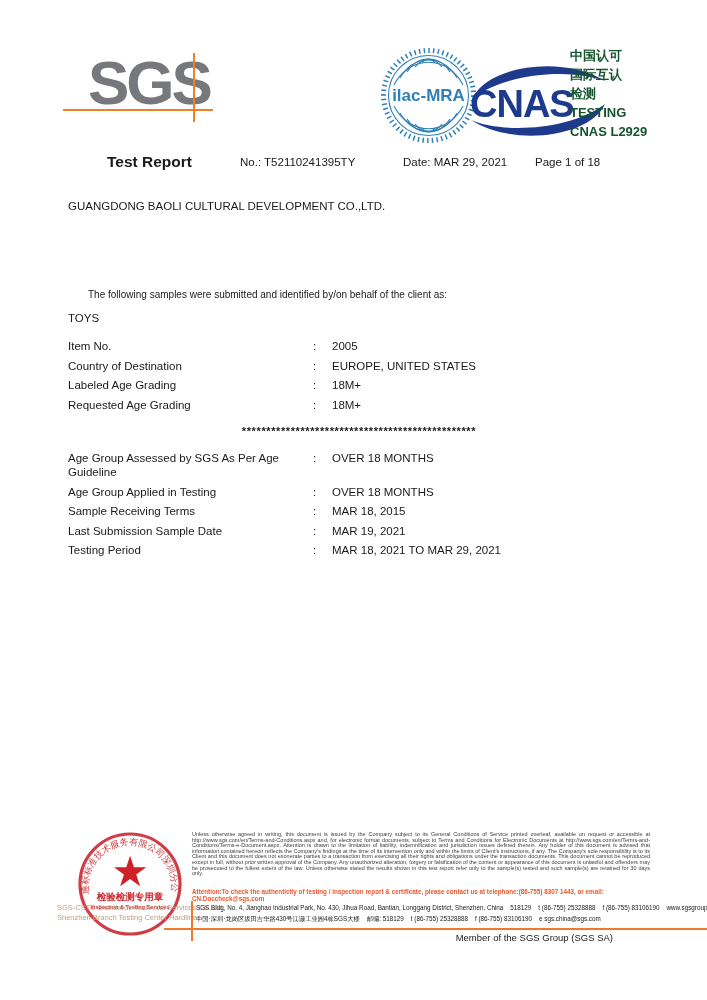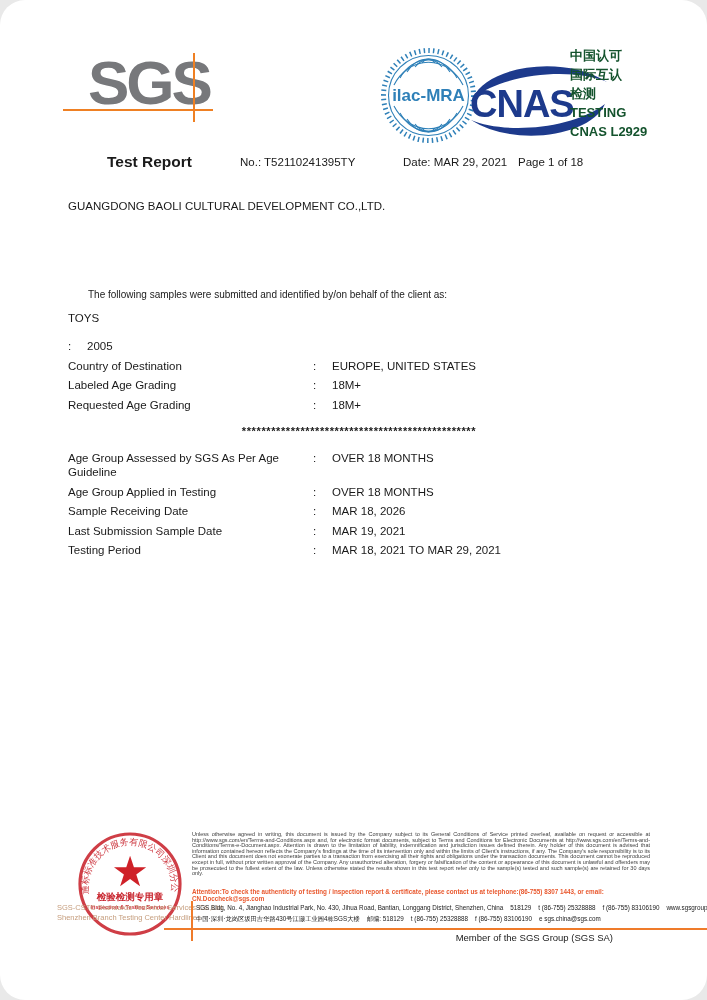--- a/index.html
+++ b/index.html
@@ -1,37 +1,37 @@
 <!DOCTYPE html>
 <html><head>
 <meta charset="utf-8">
 <style>
   html,body{margin:0;padding:0;background:#e9e9e9;}
   .page{
     position:relative;width:707px;height:1000px;margin:0 auto;background:#ffffff;
-    font-family:"Liberation Sans", sans-serif;color:#1a1a1a;overflow:hidden;border-radius:25px;
+    font-family:"Liberation Sans", sans-serif;color:#1a1a1a;overflow:hidden;
   }
   
   .sgs-logo{position:absolute;left:88px;top:52px;width:130px;height:70px;}
   .sgs-logo .sgs-text{
     font-weight:bold;font-size:62px;line-height:62px;color:#77787b;letter-spacing:-3px;
     font-family:"Liberation Sans", sans-serif;
   }
   .sgs-vline{position:absolute;left:193px;top:53px;width:2px;height:69px;background:#ef8023;}
   .sgs-hline{position:absolute;left:63px;top:109px;width:150px;height:2px;background:#ef8023;}
   .ilac-logo{position:absolute;left:380px;top:47px;width:97px;height:97px;}
   .cnas-logo{position:absolute;left:463px;top:62px;width:152px;height:78px;}
   .accred{position:absolute;left:570px;top:46px;width:130px;font-weight:bold;color:#14532d;}
   .accred div{font-size:13px;line-height:19px;white-space:nowrap;}
   
   .title-row{position:absolute;top:153px;left:0;width:707px;height:22px;}
   .title-row .t-title{position:absolute;left:107px;top:0;font-size:15.5px;font-weight:bold;text-align:center;}
   .title-row .t-no{position:absolute;left:240px;top:3px;font-size:11.5px;}
   .title-row .t-date{position:absolute;left:403px;top:3px;font-size:11.5px;}
-  .title-row .t-page{position:absolute;left:518px;top:3px;font-size:11.5px;}
+  .title-row .t-page{position:absolute;left:535px;top:3px;font-size:11.5px;}
   .client-name{position:absolute;left:68px;top:200px;font-size:11.5px;}
   .client-addr{position:absolute;left:68px;top:223px;font-size:11.5px;line-height:15px;}
   .intro-line{position:absolute;left:68px;top:289px;font-size:10px;margin-left:20px;}
   .sample-type{position:absolute;left:68px;top:312px;font-size:11.5px;}
   .fields{position:absolute;left:68px;width:560px;font-size:11.5px;}
   .fields-1{top:339px;}
   .fields-2{top:451px;}
   .frow{display:flex;align-items:flex-start;margin-bottom:5.5px;}
   .frow .flabel{width:245px;flex:0 0 245px;line-height:14px;}
   .frow .fcolon{width:19px;flex:0 0 19px;line-height:14px;}
@@ -107,20 +107,21 @@
     <span class="t-page">Page 1 of 18</span>
   </div>
 
   <div class="client-name">GUANGDONG BAOLI CULTURAL DEVELOPMENT CO.,LTD.</div>
 
   <div class="intro-line">The following samples were submitted and identified by/on behalf of the client as:</div>
   <div class="sample-type">TOYS</div>
 
   <div class="fields fields-1">
     <div class="frow">
+      <span class="flabel">Item No.</span>
       <span class="fcolon">:</span>
       <span class="fvalue">2005</span>
     </div>
     <div class="frow">
       <span class="flabel">Country of Destination</span>
       <span class="fcolon">:</span>
       <span class="fvalue">EUROPE, UNITED STATES</span>
     </div>
     <div class="frow">
       <span class="flabel">Labeled Age Grading</span>
@@ -141,23 +142,23 @@
       <span class="flabel">Age Group Assessed by SGS As Per Age Guideline</span>
       <span class="fcolon">:</span>
       <span class="fvalue">OVER 18 MONTHS</span>
     </div>
     <div class="frow">
       <span class="flabel">Age Group Applied in Testing</span>
       <span class="fcolon">:</span>
       <span class="fvalue">OVER 18 MONTHS</span>
     </div>
     <div class="frow">
-      <span class="flabel">Sample Receiving Date</span>
-      <span class="fcolon">:</span>
-      <span class="fvalue">MAR 18, 2026</span>
+      <span class="flabel">Sample Receiving Terms</span>
+      <span class="fcolon">:</span>
+      <span class="fvalue">MAR 18, 2015</span>
     </div>
     <div class="frow">
       <span class="flabel">Last Submission Sample Date</span>
       <span class="fcolon">:</span>
       <span class="fvalue">MAR 19, 2021</span>
     </div>
     <div class="frow">
       <span class="flabel">Testing Period</span>
       <span class="fcolon">:</span>
       <span class="fvalue">MAR 18, 2021 TO MAR 29, 2021</span>

